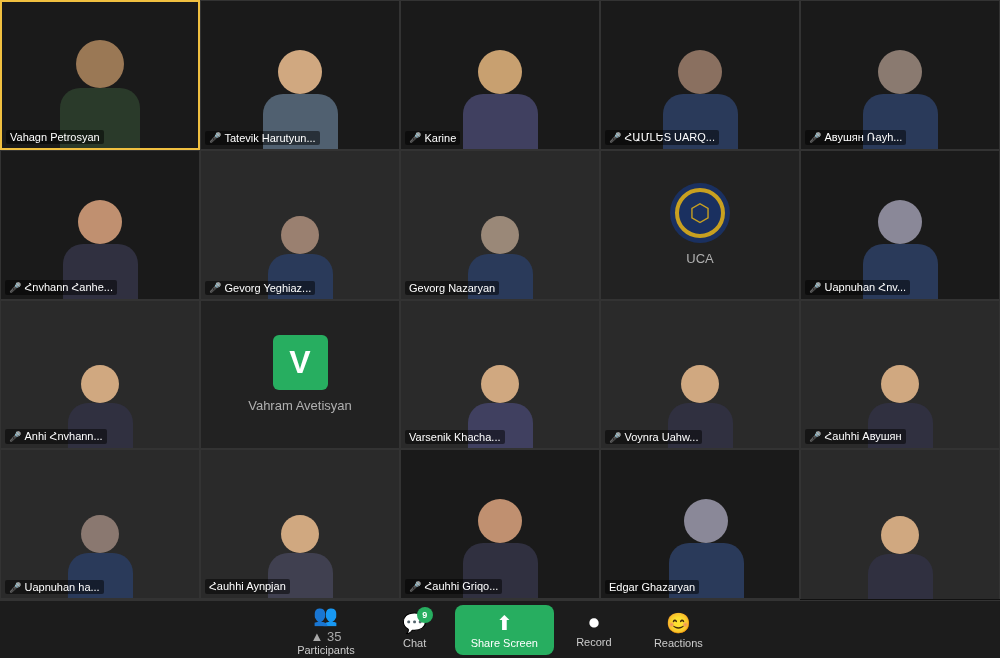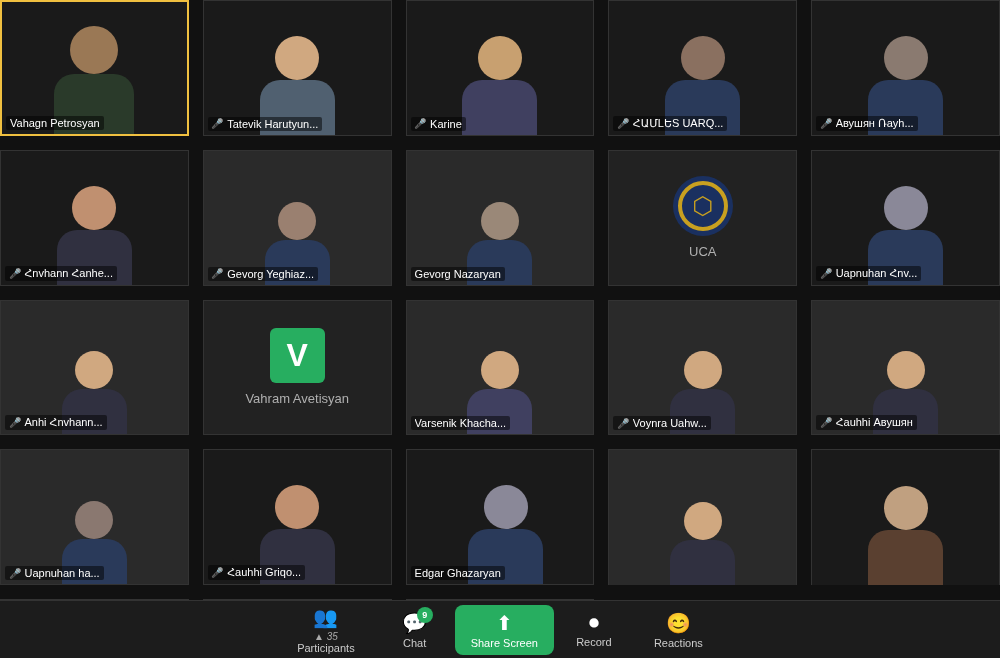--- a/index.html
+++ b/index.html
@@ -9,21 +9,21 @@
       background: #1a1a1a;
       font-family: Arial, sans-serif;
       overflow: hidden;
     }
     #video-grid {
       display: grid;
       grid-template-columns: repeat(5, 1fr);
       grid-template-rows: repeat(4, 1fr);
       width: 1000px;
       height: 600px;
-      gap: 14px;
+      gap: 0;
       background: #111;
     }
     .participant-tile {
       background: #2a2a2a;
       position: relative;
       display: flex;
       flex-direction: column;
       align-items: center;
       justify-content: center;
       overflow: hidden;
@@ -384,20 +384,29 @@
     <div class="figure-container">
       <div class="fig-head" style="width:38px;height:38px;background:#8a7870;"></div>
       <div class="fig-body fig-body-suit" style="width:65px;height:45px;"></div>
     </div>
     <div class="mute-icon-with-name">
       <span class="mic-off">🎤</span>
       <span class="name-text">Uaрnuhan ha...</span>
     </div>
   </div>
 
+  <div class="participant-tile">
+    <div class="figure-container">
+      <div class="fig-head fig-head-light" style="width:38px;height:38px;"></div>
+      <div class="fig-body" style="width:65px;height:45px;background:#404050;"></div>
+    </div>
+    <div class="mute-icon-with-name">
+      <span class="name-text">Հauhhi Aynрjan</span>
+    </div>
+  </div>
 
   <div class="participant-tile has-video photo-hasmik-g">
     <div class="figure-container">
       <div class="fig-head fig-head-light" style="width:44px;height:44px;background:#c09070;"></div>
       <div class="fig-body" style="background:#303040;width:75px;height:55px;"></div>
     </div>
     <div class="mute-icon-with-name">
       <span class="mic-off">🎤</span>
       <span class="name-text">Հauhhi Griqo...</span>
     </div>
@@ -451,21 +460,21 @@
       <div class="fig-body fig-body-suit" style="width:65px;height:45px;"></div>
     </div>
 
   </div>
 </div>
 
 <div id="toolbar">
 
   <div class="toolbar-item">
     <span class="toolbar-icon">👥</span>
-    <span style="font-size:10px;color:#aaa;font-style:italic;">
+    <span style="font-size:13px;color:#aaa;">
       <span>▲</span>
       <span>35</span>
     </span>
     <span class="toolbar-label">Participants</span>
   </div>
 
   <div class="toolbar-item" style="position:relative;">
     <span class="toolbar-icon">💬</span>
     <span class="toolbar-badge">9</span>
     <span class="toolbar-label">Chat</span>

